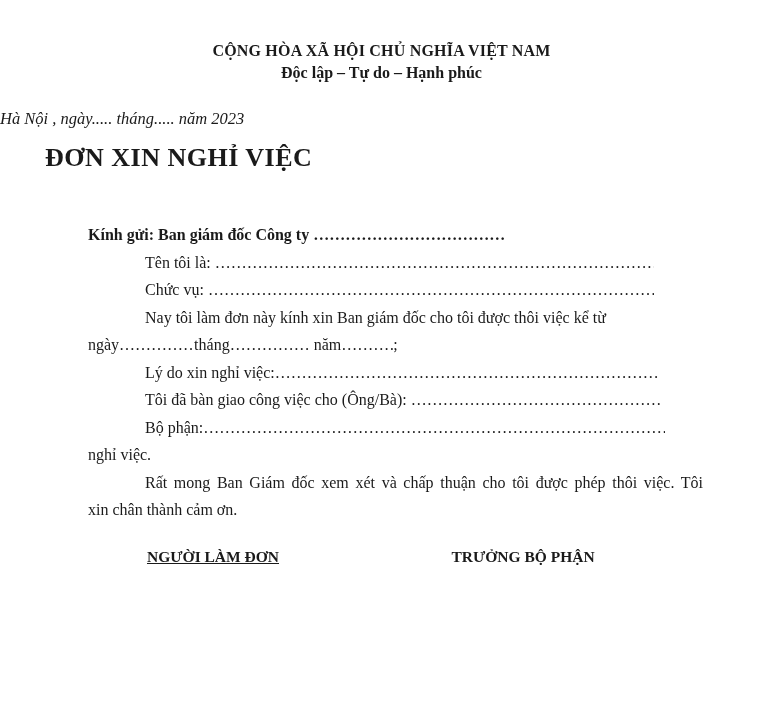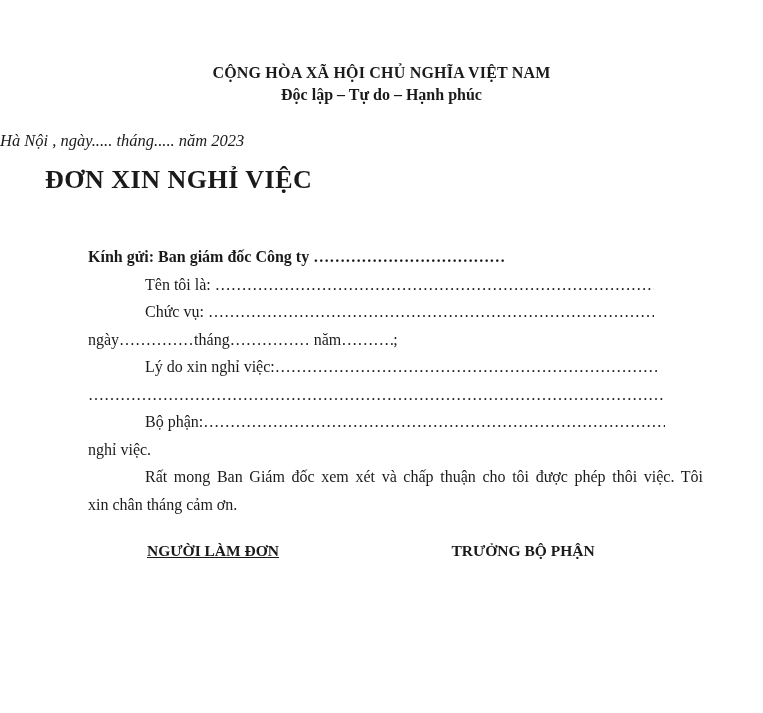--- a/index.html
+++ b/index.html
@@ -6,21 +6,21 @@
   .page {
     position: relative;
     width: 763px;
     height: 713px;
     background: #ffffff;
     color: #1a1a1a;
     font-family: "Liberation Serif", "DejaVu Serif", serif;
     font-size: 16px;
     overflow: hidden;
     box-sizing: border-box;
-    padding-top: 63px;
+    padding-top: 41px;
   }
   .nat-header { text-align: center; font-weight: bold; }
   .nh-line1 { font-size: 16px; line-height: 20px; letter-spacing: 0.2px; }
   .nh-line2 { font-size: 16px; line-height: 18px; margin-top: 3px; }
   .date-row {
     margin-top: 27px;
     padding-right: 86px;
     text-align: left;
     font-style: italic;
     font-size: 16.5px;
@@ -90,52 +90,54 @@
       <span class="dots">……………………………………………………………………………………………………………………………………………………………………………………………………………………</span>
       <span class="endpad" style="width:49px"></span>
     </div>
 
     <div class="line dotline">
       <span class="lbl ind">Chức vụ: </span>
       <span class="dots">……………………………………………………………………………………………………………………………………………………………………………………………………………………</span>
       <span class="endpad" style="width:49px"></span>
     </div>
 
+    <div class="line tind">Nay tôi làm đơn này kính xin Ban giám đốc cho tôi được thôi việc kể từ</div>
 
     <div class="line dotline">
       <span class="lbl">ngày</span>
       <span class="dseg" style="width:75px">……………………………………………………………………………………………………………………………………………………………………………………………………………………</span>
       <span class="lbl">tháng</span>
       <span class="dseg" style="width:80px">……………………………………………………………………………………………………………………………………………………………………………………………………………………</span>
       <span class="lbl"> năm</span>
       <span class="dseg" style="width:52px">……………………………………………………………………………………………………………………………………………………………………………………………………………………</span>
       <span class="lbl">;</span>
     </div>
 
     <div class="line dotline">
       <span class="lbl ind">Lý do xin nghỉ việc:</span>
       <span class="dots">……………………………………………………………………………………………………………………………………………………………………………………………………………………</span>
       <span class="endpad" style="width:43px"></span>
     </div>
 
     <div class="line dotline">
+      <span class="lbl ind">Tôi đã bàn giao công việc cho (Ông/Bà): </span>
       <span class="dots">……………………………………………………………………………………………………………………………………………………………………………………………………………………</span>
       <span class="endpad" style="width:40px"></span>
     </div>
 
     <div class="line dotline">
       <span class="lbl ind">Bộ phận:</span>
       <span class="dots">……………………………………………………………………………………………………………………………………………………………………………………………………………………</span>
       <span class="endpad" style="width:38px"></span>
     </div>
 
     <div class="line">nghỉ việc.</div>
 
     <div class="line tind just">Rất mong Ban Giám đốc xem xét và chấp thuận cho tôi được phép thôi việc. Tôi</div>
-    <div class="line">xin chân tháng cảm ơn.</div>
+    <div class="line">xin chân thành cảm ơn.</div>
 
     <div class="sig-row">
       <div class="sig-cell sig-left">NGƯỜI LÀM ĐƠN</div>
       <div class="sig-cell sig-right">TRƯỞNG BỘ PHẬN</div>
     </div>
 
   </div>
 
 </div>
 

